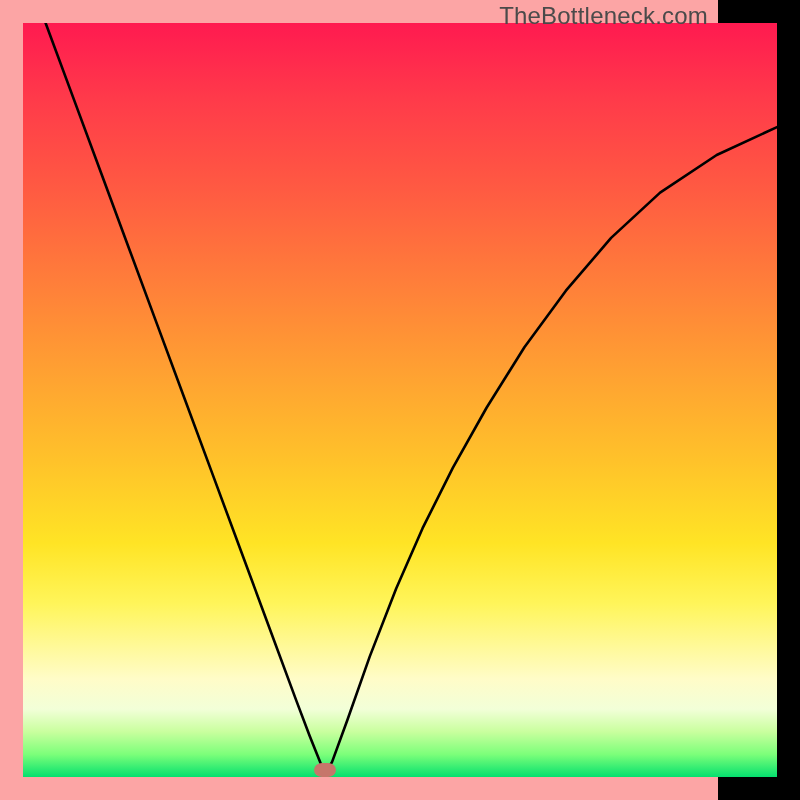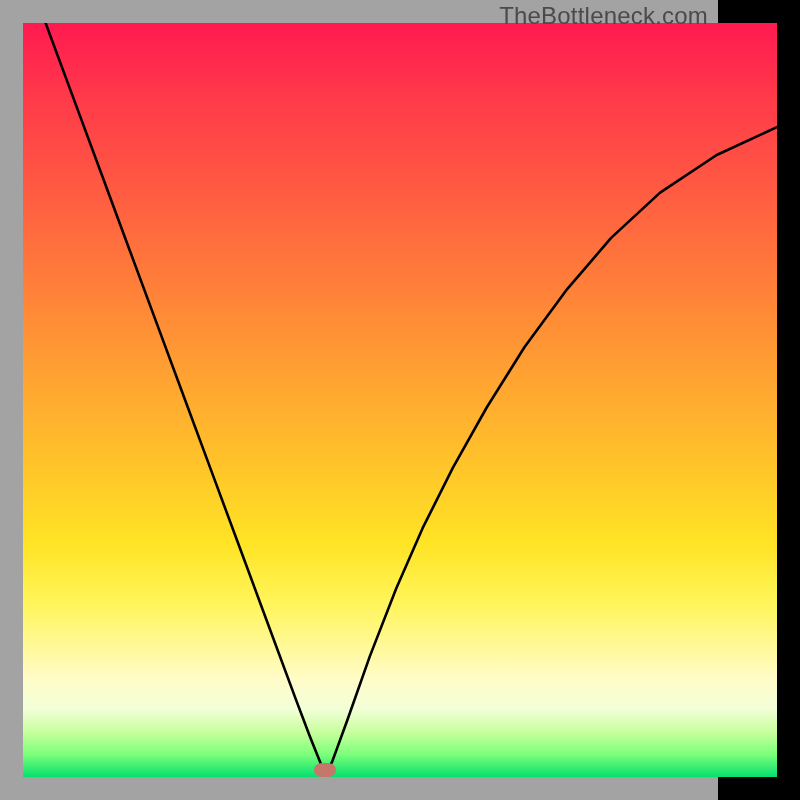--- a/index.html
+++ b/index.html
@@ -1,21 +1,21 @@
 <!DOCTYPE html>
 <html><head>
 <meta charset="utf-8">
 <style>
   * { margin: 0; padding: 0; box-sizing: border-box; }
   html, body { width: 800px; height: 800px; overflow: hidden; background: #000; }
   .frame {
     position: relative;
     width: 718px;
     height: 800px;
-    background: #a3a3a3;
+    background: #fca5a5;
   }
   .watermark {
     position: absolute;
     top: 2px;
     right: 10px;
     font-family: Arial, Helvetica, sans-serif;
     font-size: 24px;
     font-weight: 500;
     color: #4a4a4a;
     letter-spacing: 0.2px;

